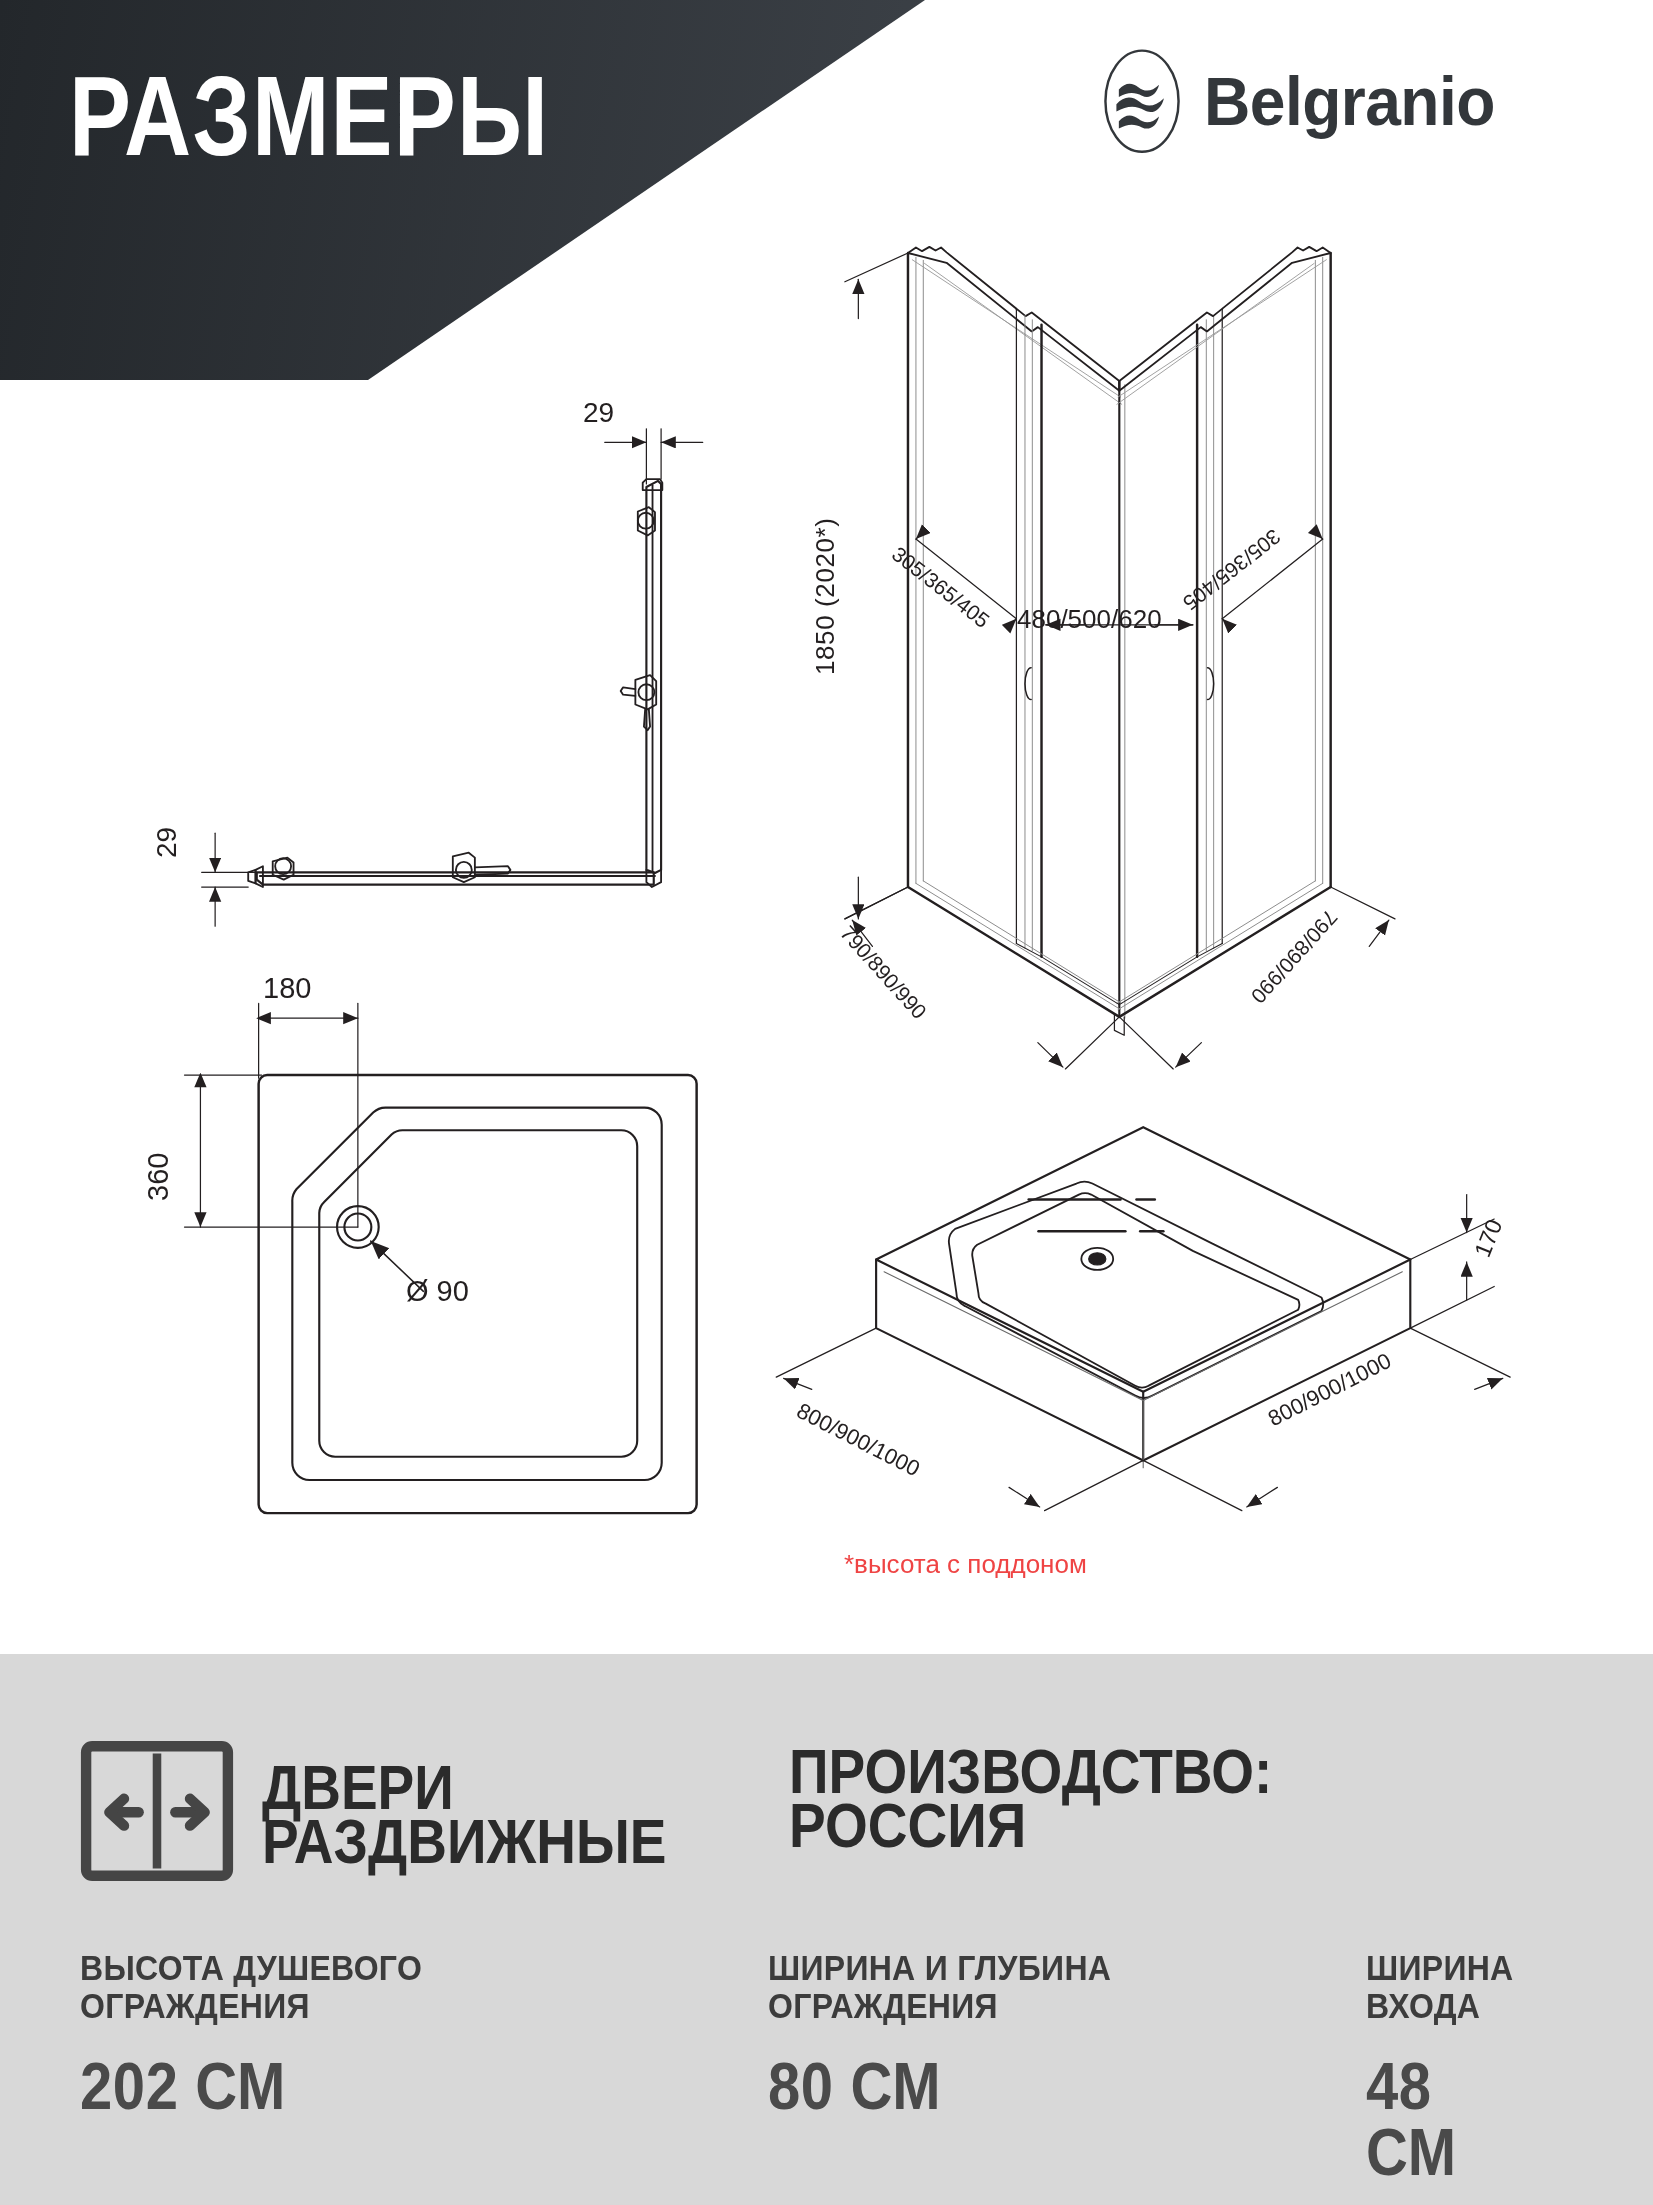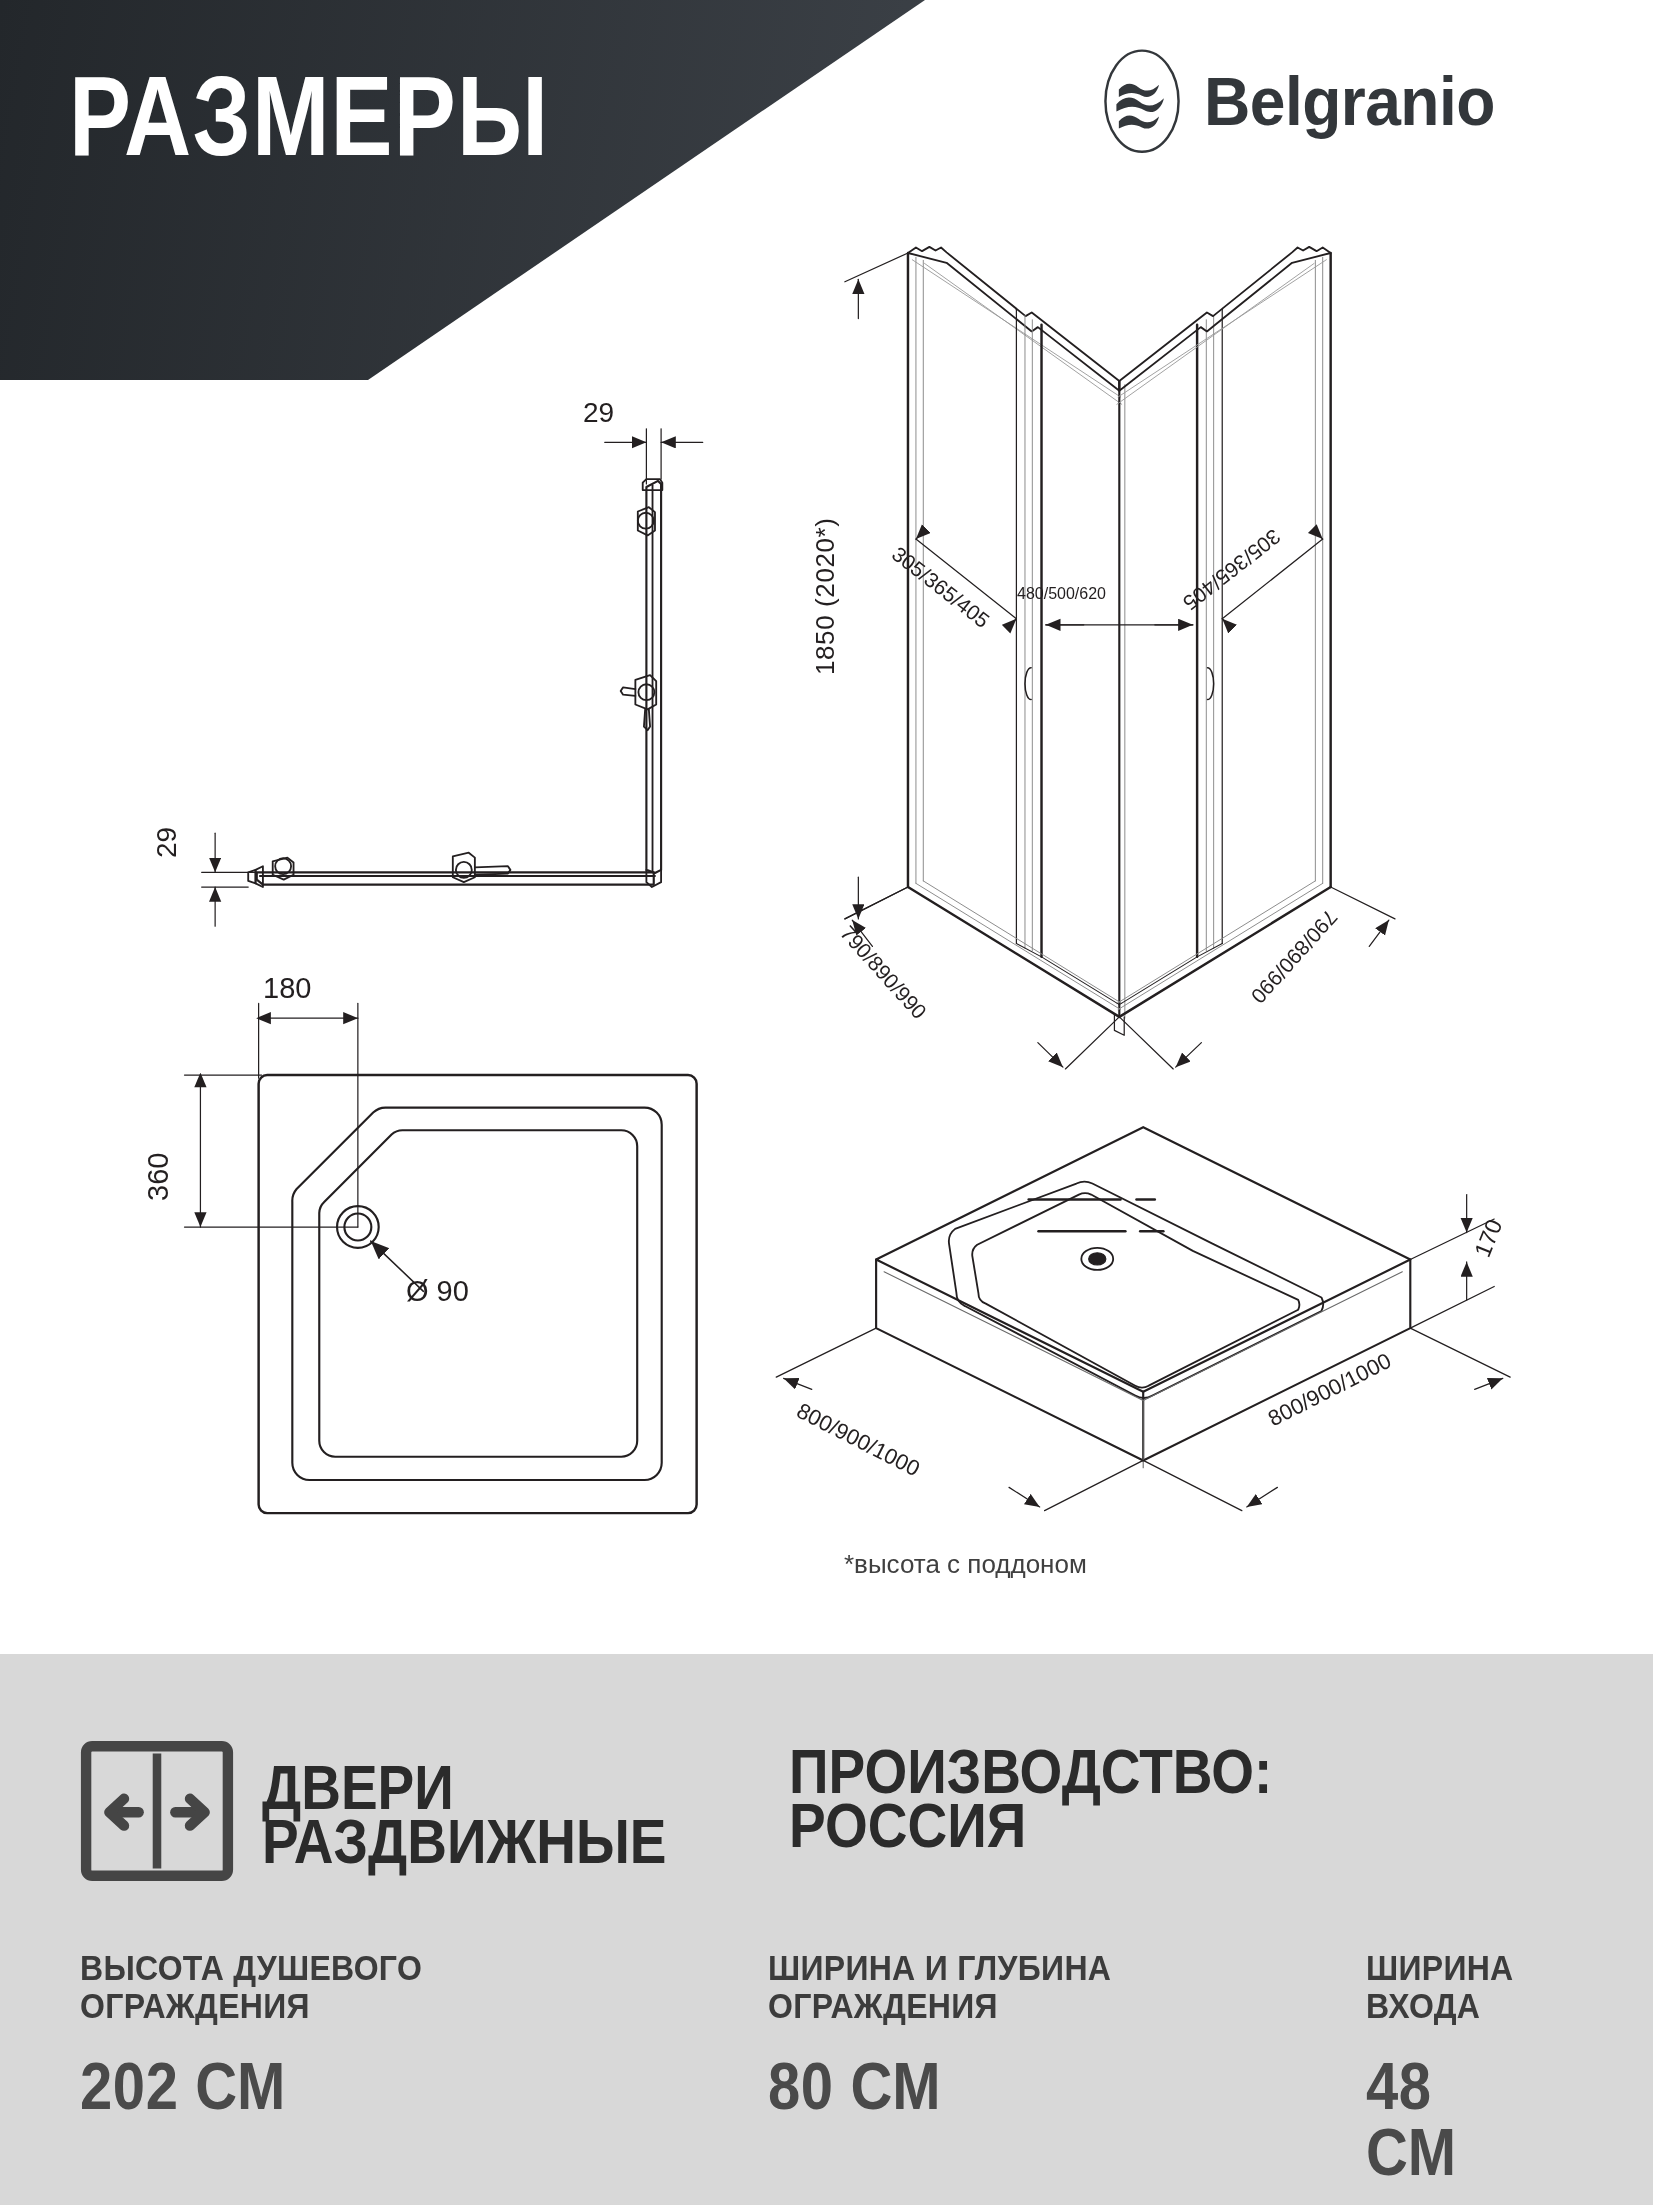--- a/index.html
+++ b/index.html
@@ -344,41 +344,41 @@
 
     
     <div class="dim-label" style="left:583px; top:397px; font-size:28px;">29</div>
 
     <div class="dim-label" style="left:151px; top:858px; font-size:28px; transform:rotate(-90deg); transform-origin:left top;">29</div>
 
     <div class="dim-label" style="left:810px; top:675px; font-size:26px; transform:rotate(-90deg); transform-origin:left top; letter-spacing:0.6px;">1850  (2020*)</div>
 
     <div class="dim-label" style="left:902px; top:542px; font-size:21px; transform:rotate(38deg); transform-origin:left top;">305/365/405</div>
 
-    <div class="dim-label" style="left:1017px; top:585px; font-size:16px;">480/500/620</div>
+    <div class="dim-label" style="left:1017px; top:604px; font-size:26px;">480/500/620</div>
 
     <div class="dim-label" style="left:1285px; top:543px; font-size:21px; transform:rotate(142deg); transform-origin:left top;">305/365/405</div>
 
     <div class="dim-label" style="left:853px; top:921px; font-size:21px; transform:rotate(48deg); transform-origin:left top;">790/890/990</div>
 
     <div class="dim-label" style="left:1342px; top:921px; font-size:21px; transform:rotate(132deg); transform-origin:left top;">790/890/990</div>
 
     <div class="dim-label" style="left:263px; top:972px; font-size:29px;">180</div>
 
     <div class="dim-label" style="left:142px; top:1201px; font-size:29px; transform:rotate(-90deg); transform-origin:left top;">360</div>
 
     <div class="dim-label" style="left:406px; top:1275px; font-size:29px;">Ø 90</div>
 
     <div class="dim-label" style="left:1469px; top:1251px; font-size:23px; transform:rotate(-68deg); transform-origin:left top;">170</div>
 
     <div class="dim-label" style="left:804px; top:1398px; font-size:22px; transform:rotate(27deg); transform-origin:left top;">800/900/1000</div>
 
     <div class="dim-label" style="left:1264px; top:1409px; font-size:22px; transform:rotate(-27deg); transform-origin:left top;">800/900/1000</div>
 
-    <div class="dim-label" style="left:844px; top:1549px; font-size:26px; color:#404040;text-align:center;">*высота с поддоном</div>
+    <div class="dim-label" style="left:844px; top:1549px; font-size:26px; color:#ef4444;text-align:center;">*высота с поддоном</div>
   </div>
 
   <div id="footer">
 
     <div id="feature-row">
 
       <div id="door-feature">
         <svg id="door-icon" viewBox="0 0 252 232">
           <rect x="10" y="10" width="232" height="212" rx="10" ry="10" fill="none" stroke="#454545" stroke-width="17"></rect>
           <line x1="126" y1="22" x2="126" y2="210" stroke="#454545" stroke-width="14"></line>

